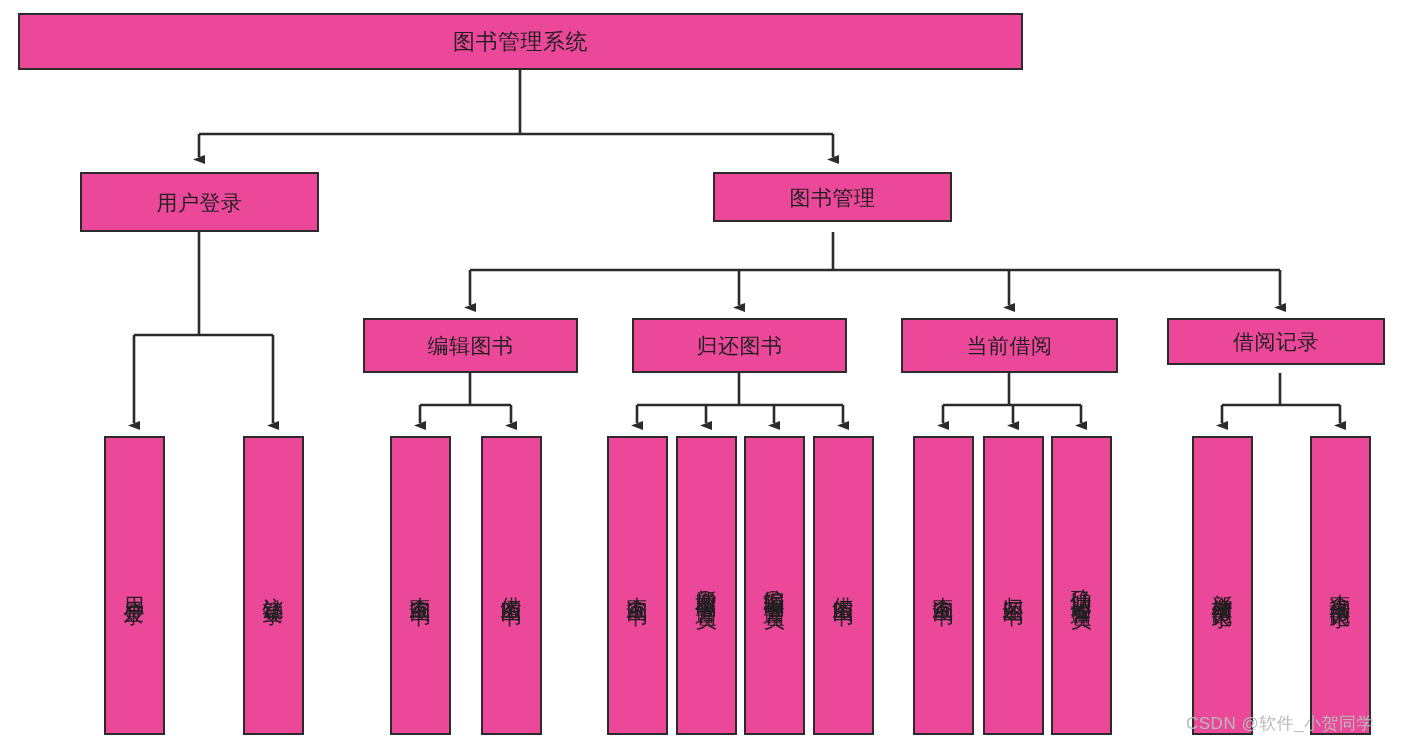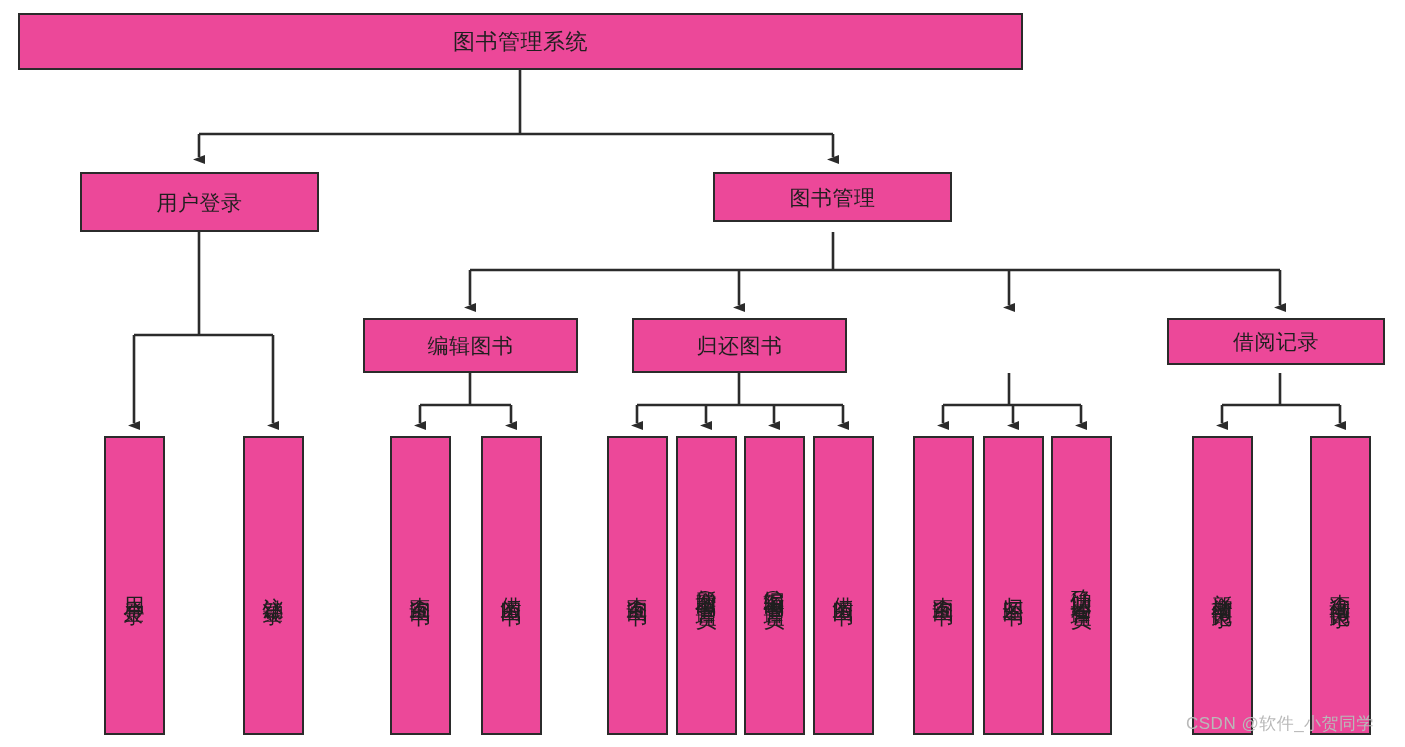--- a/index.html
+++ b/index.html
@@ -133,20 +133,23 @@
   </div>
 
   <div class="node" style="left:363px; top:318px; width:215px; height:55px;">
     <span class="node-label">编辑图书</span>
   </div>
 
   <div class="node" style="left:632px; top:318px; width:215px; height:55px;">
     <span class="node-label">归还图书</span>
   </div>
 
+  <div class="node" style="left:901px; top:318px; width:217px; height:55px;">
+    <span class="node-label">当前借阅</span>
+  </div>
 
   <div class="node" style="left:1167px; top:318px; width:218px; height:47px;">
     <span class="node-label">借阅记录</span>
   </div>
 
   <div class="node vertical" style="left:104px; top:436px; width:61px; height:299px;">
     <span class="node-label">用户登录</span>
   </div>
 
   <div class="node vertical" style="left:243px; top:436px; width:61px; height:299px;">

